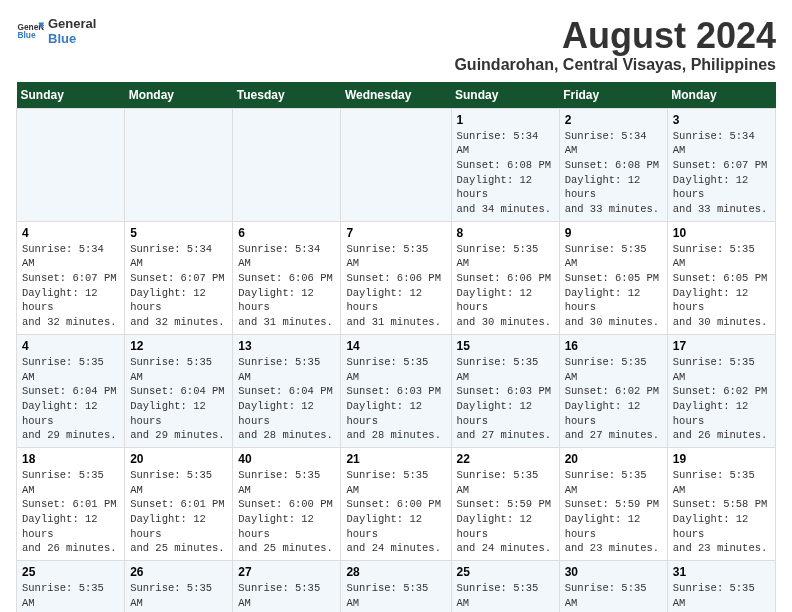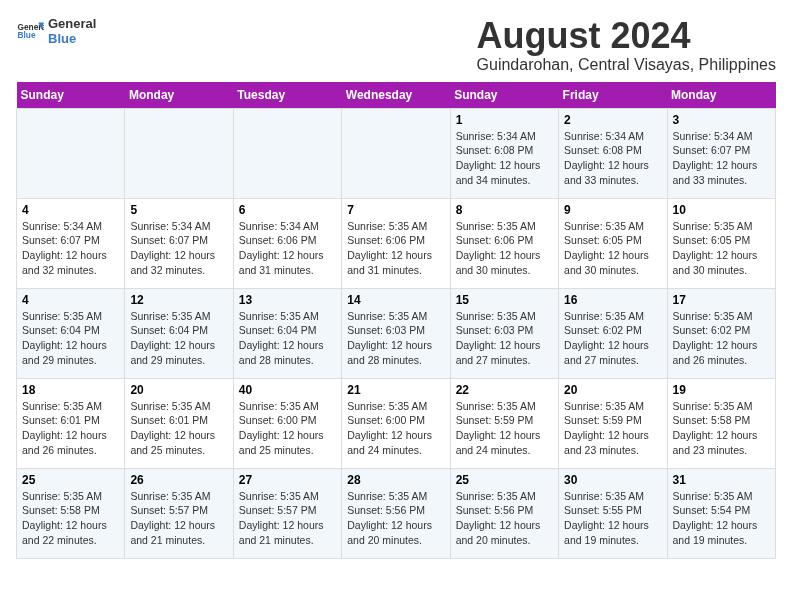--- a/index.html
+++ b/index.html
@@ -19,39 +19,40 @@
     .logo {
       display: flex;
       align-items: center;
       gap: 4px;
     }
     .logo-icon {
       width: 28px;
       height: 28px;
     }
     .title-block {
+      text-align: right;
     }
     .title-block h1 {
       font-size: 36px;
       font-weight: bold;
       color: #333;
       line-height: 1.1;
     }
     .title-block h2 {
       font-size: 16px;
-      font-weight: normal;
+      font-weight: bold;
       color: #333;
     }
     table {
       width: 100%;
       border-collapse: collapse;
       font-size: 11px;
     }
     thead tr th {
-      background-color: #a21caf;
+      background-color: #14532d;
       color: #fff;
       padding: 6px 4px;
       text-align: left;
       font-size: 12px;
       font-weight: bold;
     }
     tbody tr td {
       border: 1px solid #ddd;
       padding: 4px 5px;
       vertical-align: top;
@@ -67,20 +68,21 @@
     .day-number {
       font-weight: bold;
       font-size: 12px;
       margin-bottom: 2px;
       display: block;
     }
     .day-info {
       font-size: 10.5px;
       color: #333;
       line-height: 1.4;
+      font-family: Liberation Mono, monospace;
     }
   </style>
 </head>
 <body>
 
 <div class="header">
   <div class="logo">
     <svg class="logo-icon" viewBox="0 0 40 40">
       <rect width="40" height="40" rx="4" fill="#fff"></rect>
       <text x="2" y="18" font-size="12" font-weight="bold" fill="#333" font-family="Arial">General</text>

